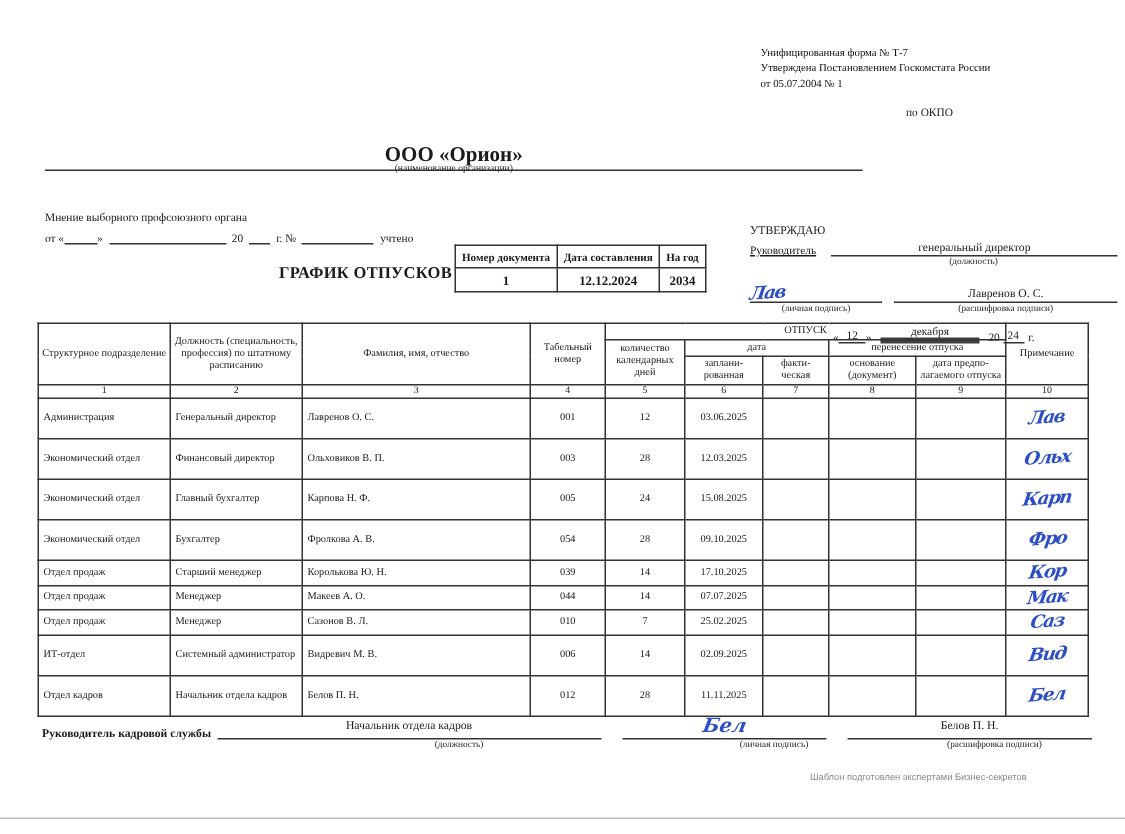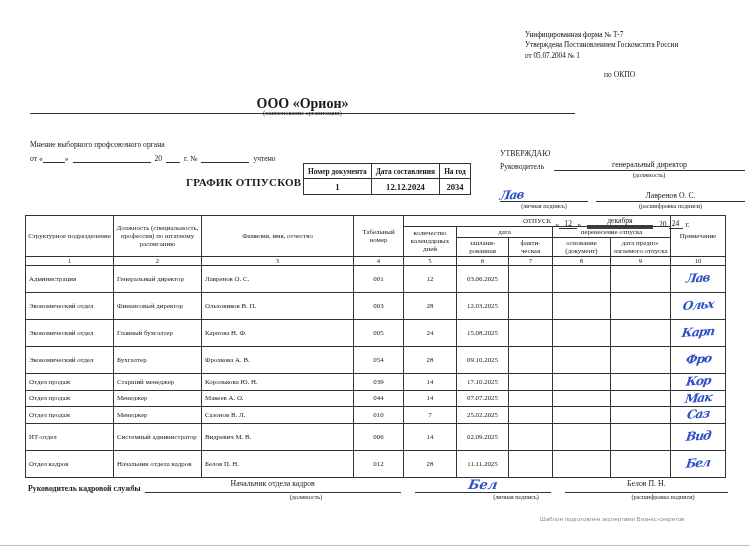--- a/index.html
+++ b/index.html
@@ -14,21 +14,21 @@
     background: #ffffff;
     font-family: "Liberation Serif", "DejaVu Serif", serif;
     color: #1a1a1a;
     overflow: hidden;
     box-sizing: border-box;
   }
 
   
   .form-meta {
     position: absolute;
-    left: 525px;
+    left: 507px;
     top: 30px;
     font-size: 7.2px;
     line-height: 1.45;
     color: #111;
   }
 
   .okpo-wrap {
     position: absolute;
     left: 604px;
     top: 70px;
@@ -132,21 +132,21 @@
   
   .approve {
     position: absolute;
     left: 500px;
     top: 149px;
     width: 245px;
     font-size: 7.6px;
   }
   .approve .utv { font-size: 7.8px; margin-bottom: 2px; }
   .ruk-row { display:flex; align-items:flex-end; }
-  .ruk-row .lbl { white-space:nowrap; margin-right:10px; }
+  .ruk-row .lbl { white-space:nowrap; margin-right:10px;text-decoration:underline; }
   .ruk-fill {
     flex: 1;
     border-bottom: 1px solid #333;
     text-align: center;
     font-size: 7.8px;
     padding-bottom: 1px;
   }
   .cap-row { display:flex; }
   .cap { font-size: 6.2px; text-align:center; color:#222; }
   .sign-row { display:flex; margin-top: 9px; align-items:flex-end; }

